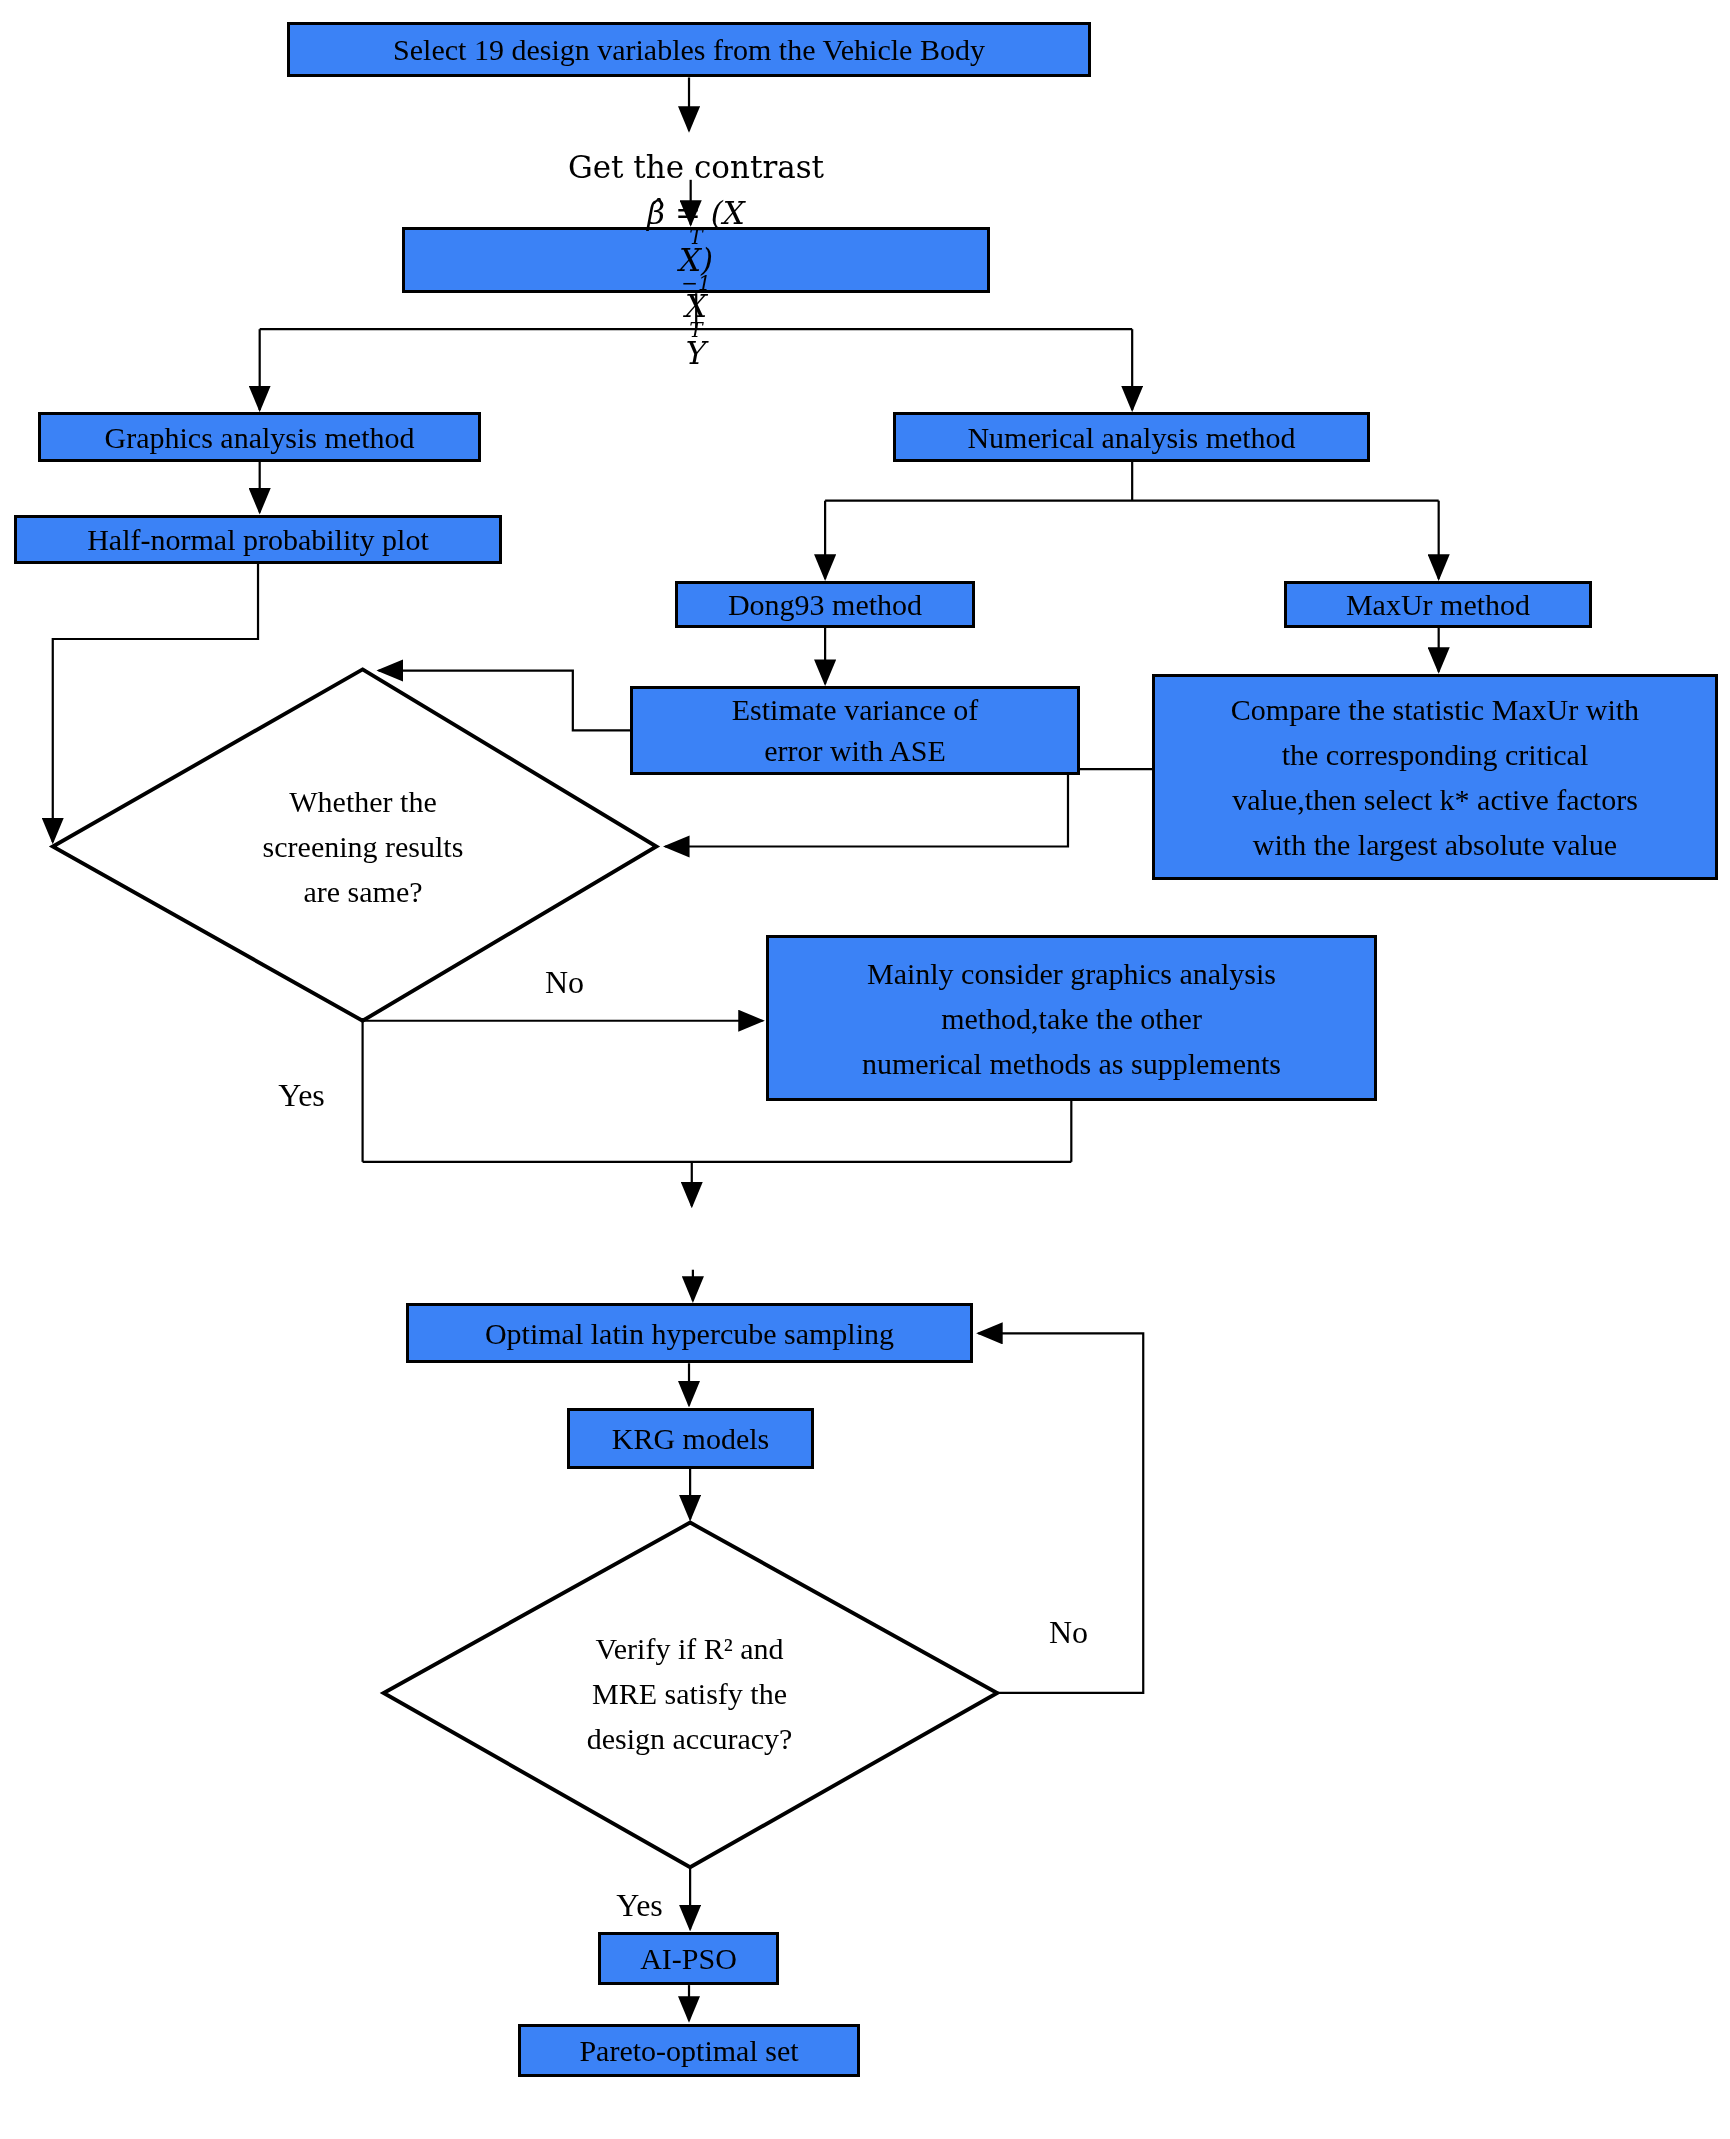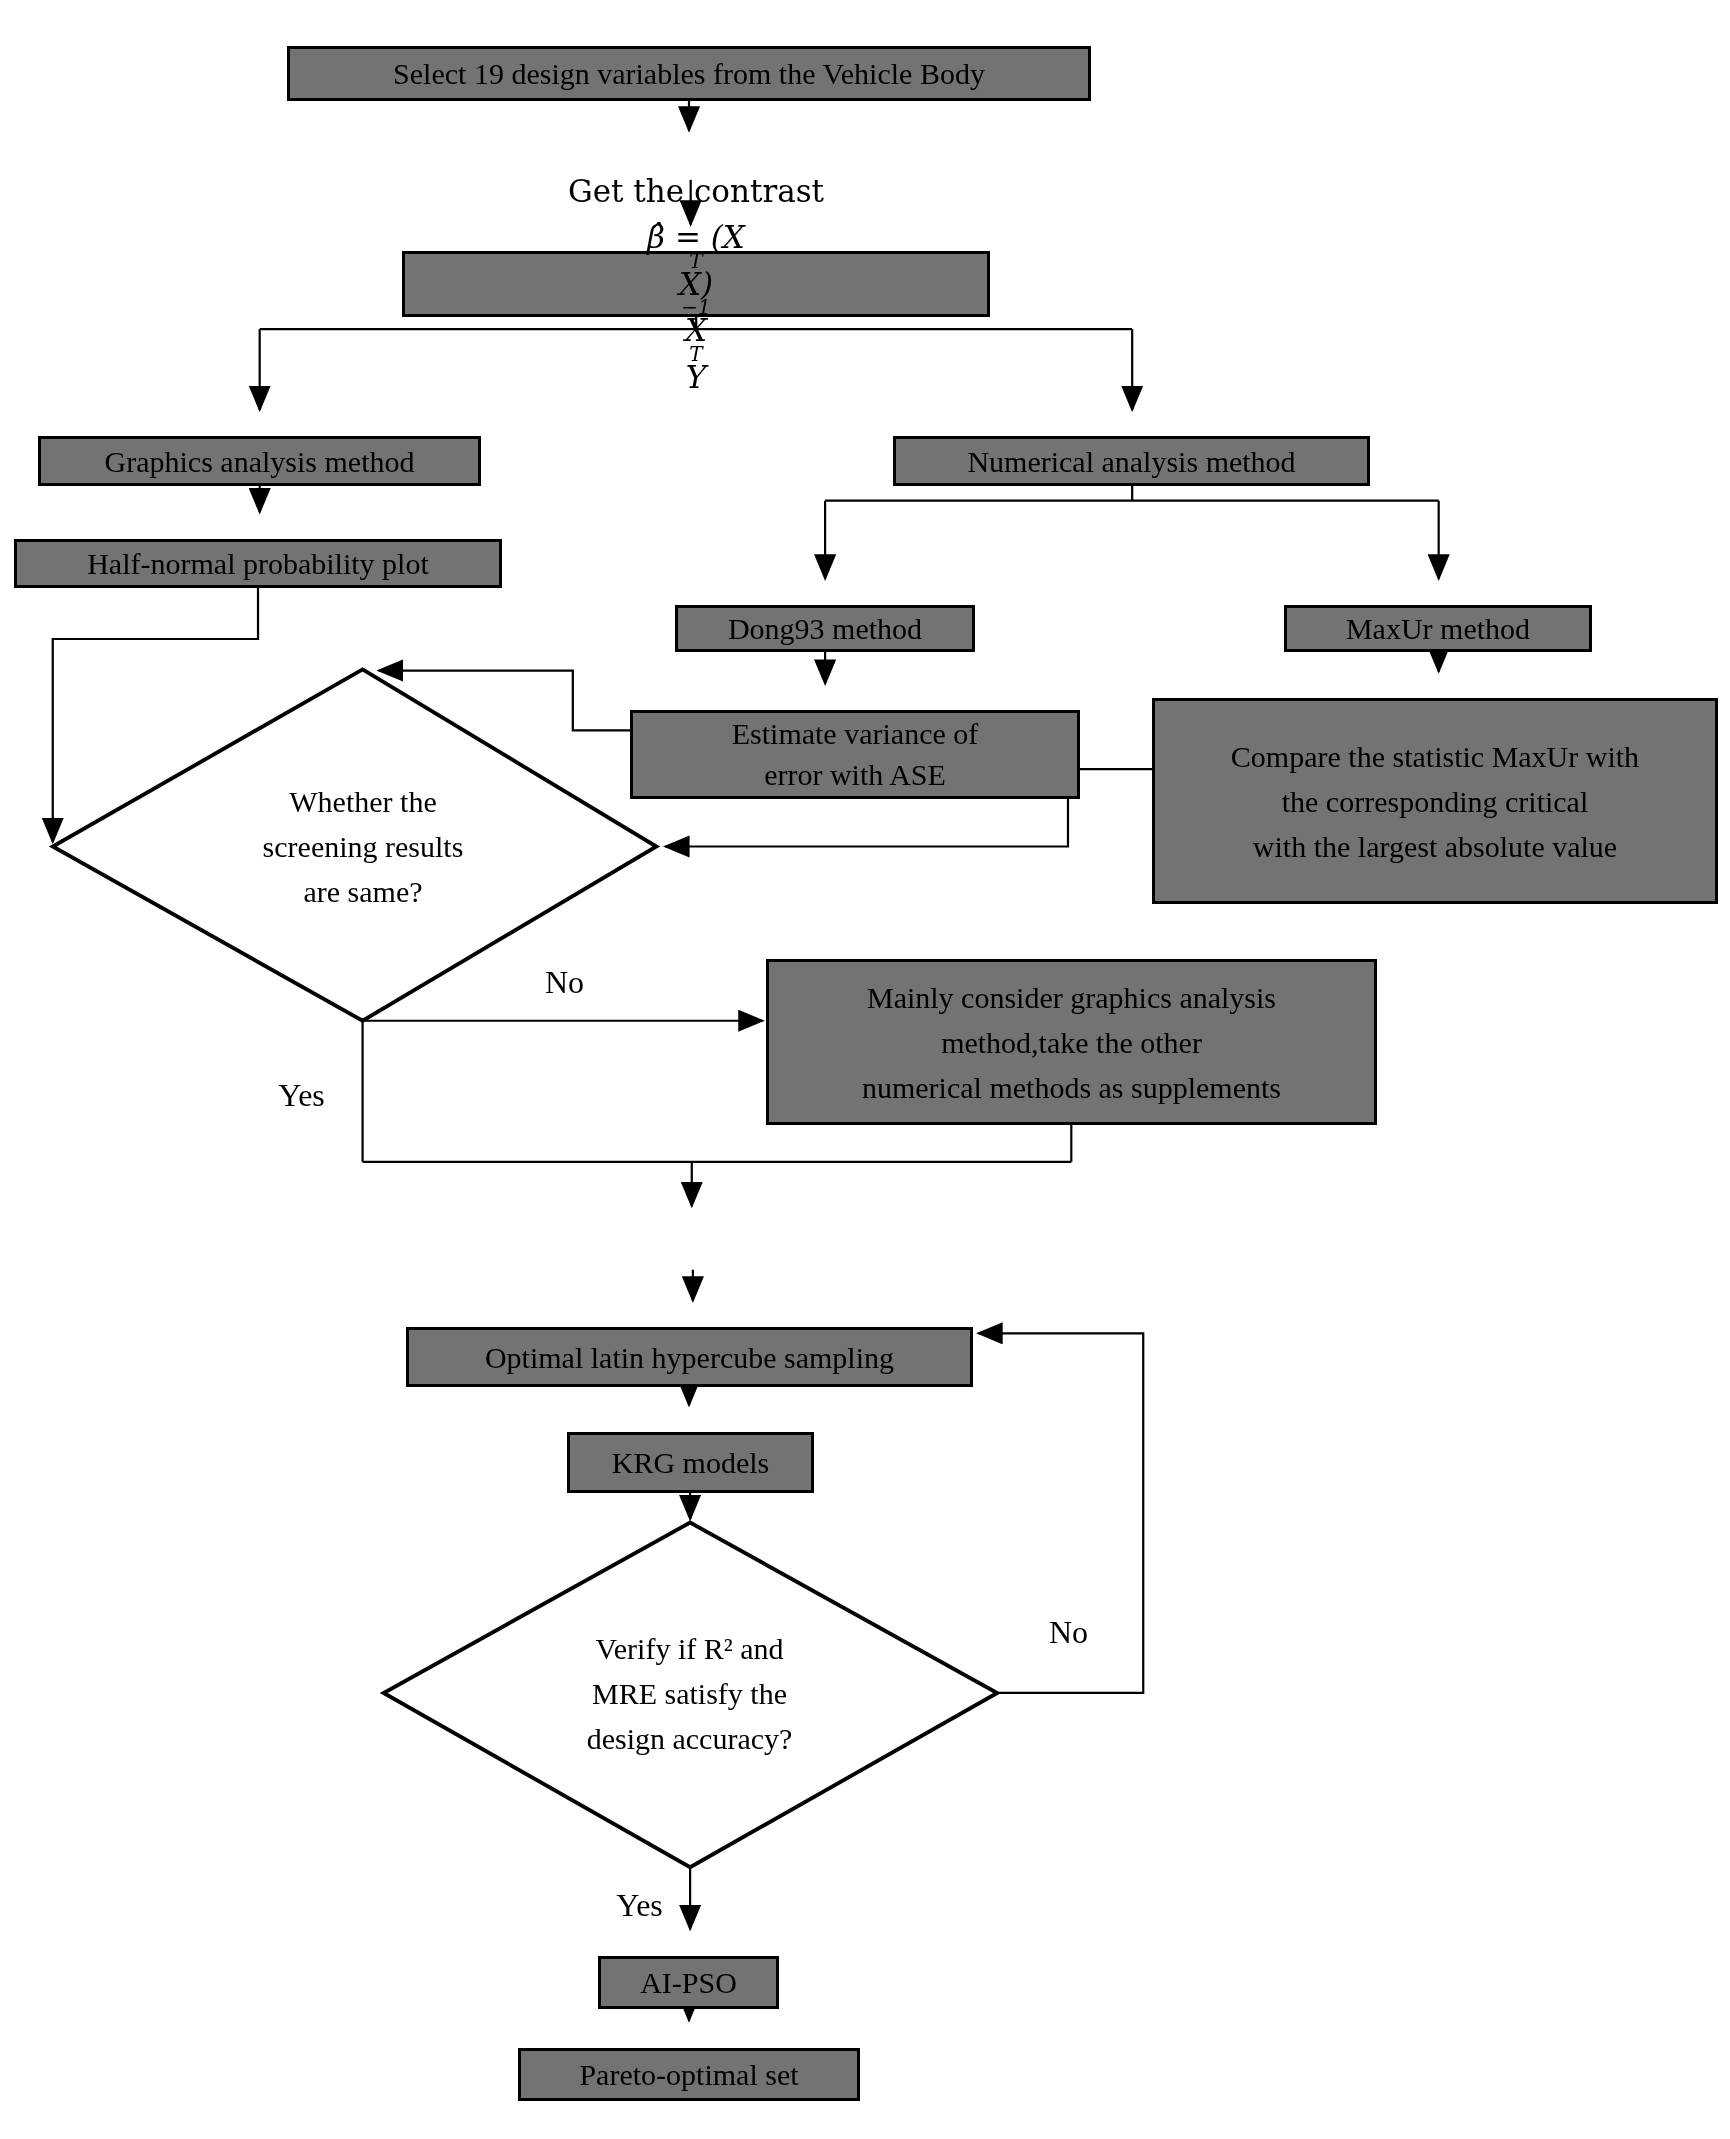--- a/index.html
+++ b/index.html
@@ -2,23 +2,23 @@
 <html style="font-size:8.9px"><head>
 <meta charset="utf-8">
 <style>
   html,body{margin:0;padding:0;background:#ffffff;}
   #canvas{
     position:relative;width:1731px;height:2140px;background:#ffffff;
     font-family:"Liberation Serif", serif;color:#000;overflow:hidden;
   }
   #wires{position:absolute;left:0;top:0;}
   .node{
-    position:absolute;box-sizing:border-box;border:3.9px solid #000;background:#737373;
+    position:absolute;box-sizing:border-box;border:3.9px solid #000;background:#3b82f6;
     display:flex;flex-direction:column;align-items:center;justify-content:center;
-    text-align:center;font-size:30px;line-height:1.5;white-space:nowrap;margin-top:24px;
+    text-align:center;font-size:30px;line-height:1.5;white-space:nowrap;
   }
   .node.ml{white-space:normal;}
   .dtext{
     position:absolute;display:flex;flex-direction:column;align-items:center;justify-content:center;
     text-align:center;font-size:30px;line-height:1.5;background:transparent;
   }
   .elabel{
     position:absolute;display:flex;align-items:center;justify-content:center;
     font-size:32px;background:transparent;
   }
@@ -97,20 +97,21 @@
   <div class="node" style="left:1284px;top:581px;width:308px;height:47px;">MaxUr method</div>
 
   <div class="node ml" style="left:630px;top:686px;width:450px;height:89px;line-height:1.35;">
     <div>Estimate variance of</div>
     <div>error with ASE</div>
   </div>
 
   <div class="node ml" style="left:1152px;top:674px;width:566px;height:206px;">
     <div>Compare the statistic MaxUr with</div>
     <div>the corresponding critical</div>
+    <div>value,then select k* active factors</div>
     <div>with the largest absolute value</div>
   </div>
 
   <div class="dtext" style="left:183px;top:763px;width:360px;height:166px;">
     <div>Whether the</div>
     <div>screening results</div>
     <div>are same?</div>
   </div>
 
   <div class="node ml" style="left:766px;top:935px;width:611px;height:166px;">

